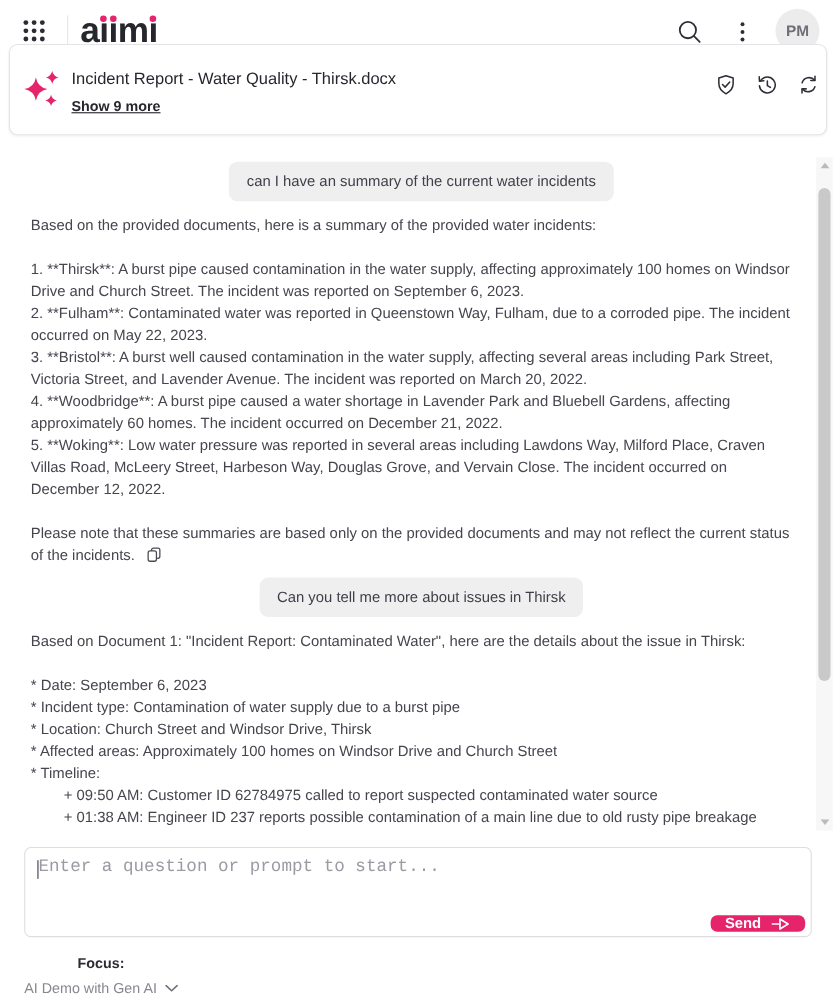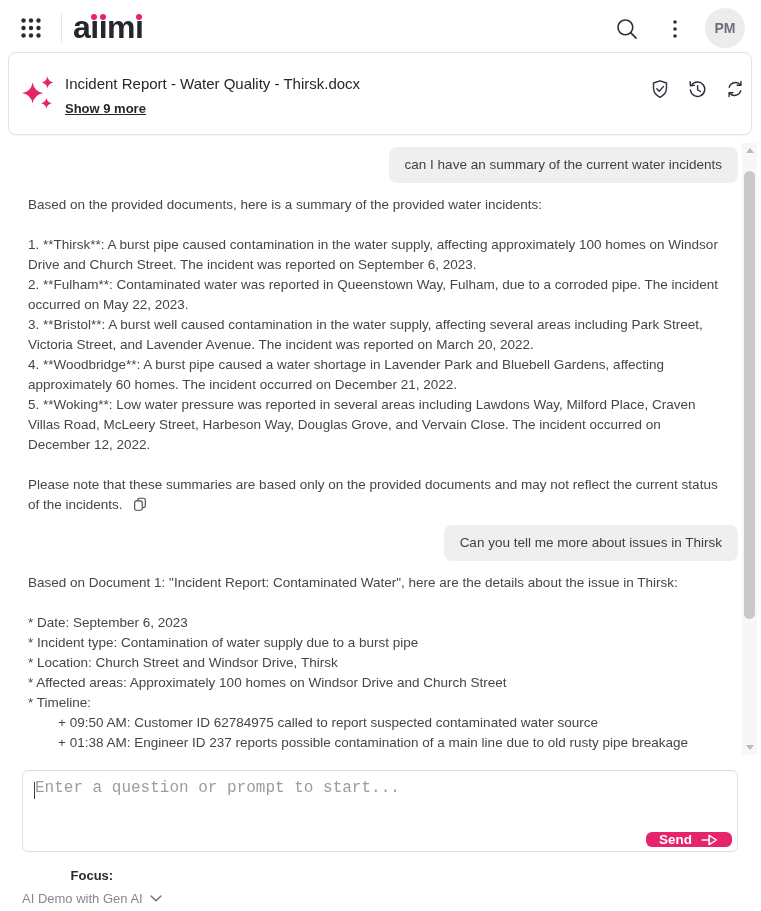--- a/index.html
+++ b/index.html
@@ -22,34 +22,34 @@
   .logo{position:absolute;left:73px;top:10px;font-size:32px;line-height:34px;font-weight:700;letter-spacing:-0.5px;color:var(--ink);}
   .logo .li{position:relative;display:inline-block;}
   .logo .ld{position:absolute;left:50%;top:4px;width:6px;height:6px;border-radius:50%;background:var(--pink);transform:translateX(-50%);}
   .icon-btn{border:none;background:none;cursor:pointer;padding:0;display:inline-flex;align-items:center;justify-content:center;}
   .search-btn{position:absolute;left:614px;top:16px;width:26px;height:26px;}
   .kebab-btn{position:absolute;left:666px;top:16px;width:18px;height:26px;}
   .avatar{position:absolute;left:705px;top:8px;width:40px;height:40px;border-radius:50%;background:#ececec;
           display:flex;align-items:center;justify-content:center;font-size:14px;font-weight:600;color:#6f6f7a;cursor:pointer;}
 
   
-  .header-card{position:absolute;left:8px;top:52px;width:744px;height:83px;background:#fff;border:1px solid var(--border);
+  .header-card{position:absolute;left:8px;top:40px;width:744px;height:83px;background:#fff;border:1px solid var(--border);
                border-radius:8px;box-shadow:0 1px 2px rgba(0,0,0,0.04);}
   .sparkle{position:absolute;left:12px;top:22px;}
   .doc-title{position:absolute;left:56px;top:21px;font-size:15px;line-height:20px;font-weight:500;color:var(--ink);}
   .show-more{position:absolute;left:56px;top:47px;font-size:13px;line-height:18px;font-weight:600;color:var(--ink);
              text-decoration:underline;cursor:pointer;background:none;border:none;padding:0;}
   .h-icon{position:absolute;top:25px;width:22px;height:22px;}
   .h-icon.shield{left:640px;}
   .h-icon.history{left:677px;}
   .h-icon.refresh{left:715px;}
 
   
   .chat{position:absolute;left:0;top:141px;width:761px;height:616px;overflow:hidden;padding:6px 23px 0 28px;}
-  .bubble-row{display:flex;justify-content:flex-end;}
+  .bubble-row{display:flex;justify-content:center;}
   .bubble{background:var(--bubble);border-radius:8px;padding:11px 16px;font-size:13.5px;line-height:14px;color:#3f3f49;}
   .msg{max-width:694px;font-size:13.5px;line-height:20px;color:var(--body);}
   .msg p{margin:0;}
   .msg .gap-after{margin-bottom:20px;}
   .msg .gap-before{margin-top:20px;}
   .m1{margin-top:12px;}
   .b2{margin-top:10px;}
   .m2{margin-top:12px;}
   .indent{padding-left:30px;}
   .copy{display:inline-flex;vertical-align:-3px;margin-left:9px;cursor:pointer;}

